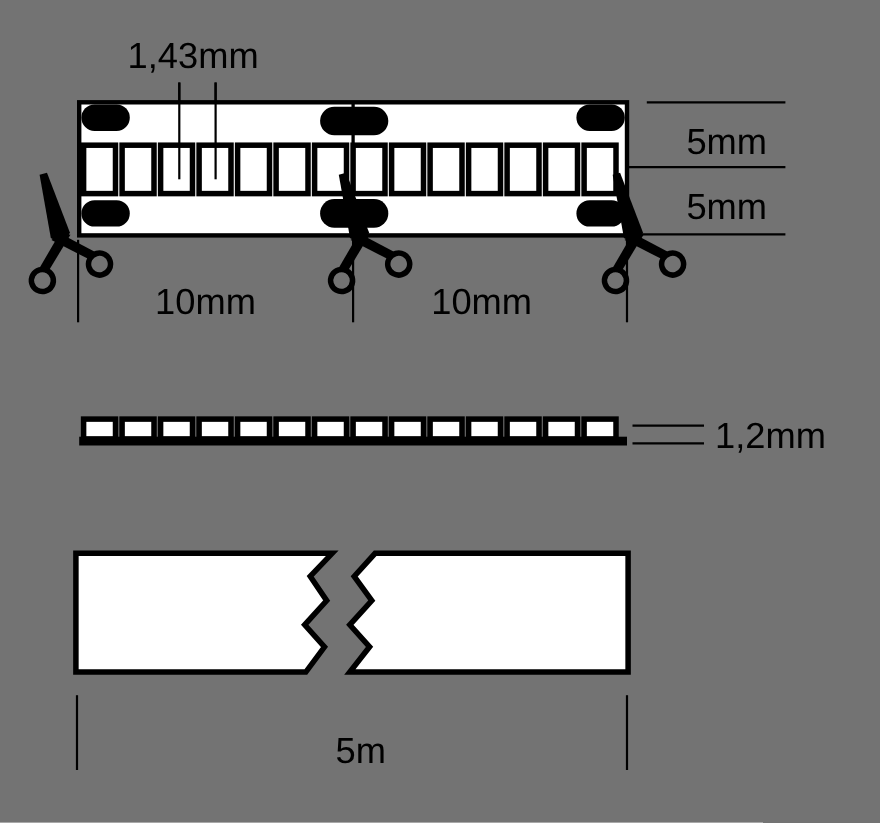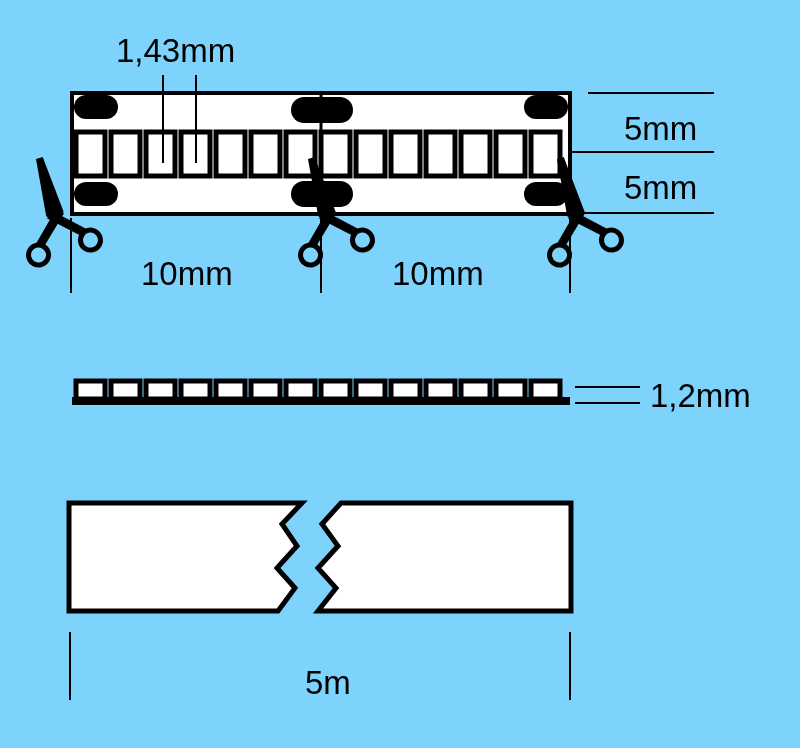--- a/index.html
+++ b/index.html
@@ -7,21 +7,21 @@
     padding: 0;
     background: #ffffff;
   }
   body {
     font-family: "Liberation Sans", sans-serif;
   }
   #sheet {
     position: relative;
     width: 800px;
     height: 748px;
-    background: #7dd3fc;
+    background: #737373;
     overflow: hidden;
   }
   #sheet svg {
     display: block;
   }
   .dim-text {
     font-family: "Liberation Sans", sans-serif;
     font-size: 33px;
     fill: #000000;
   }

